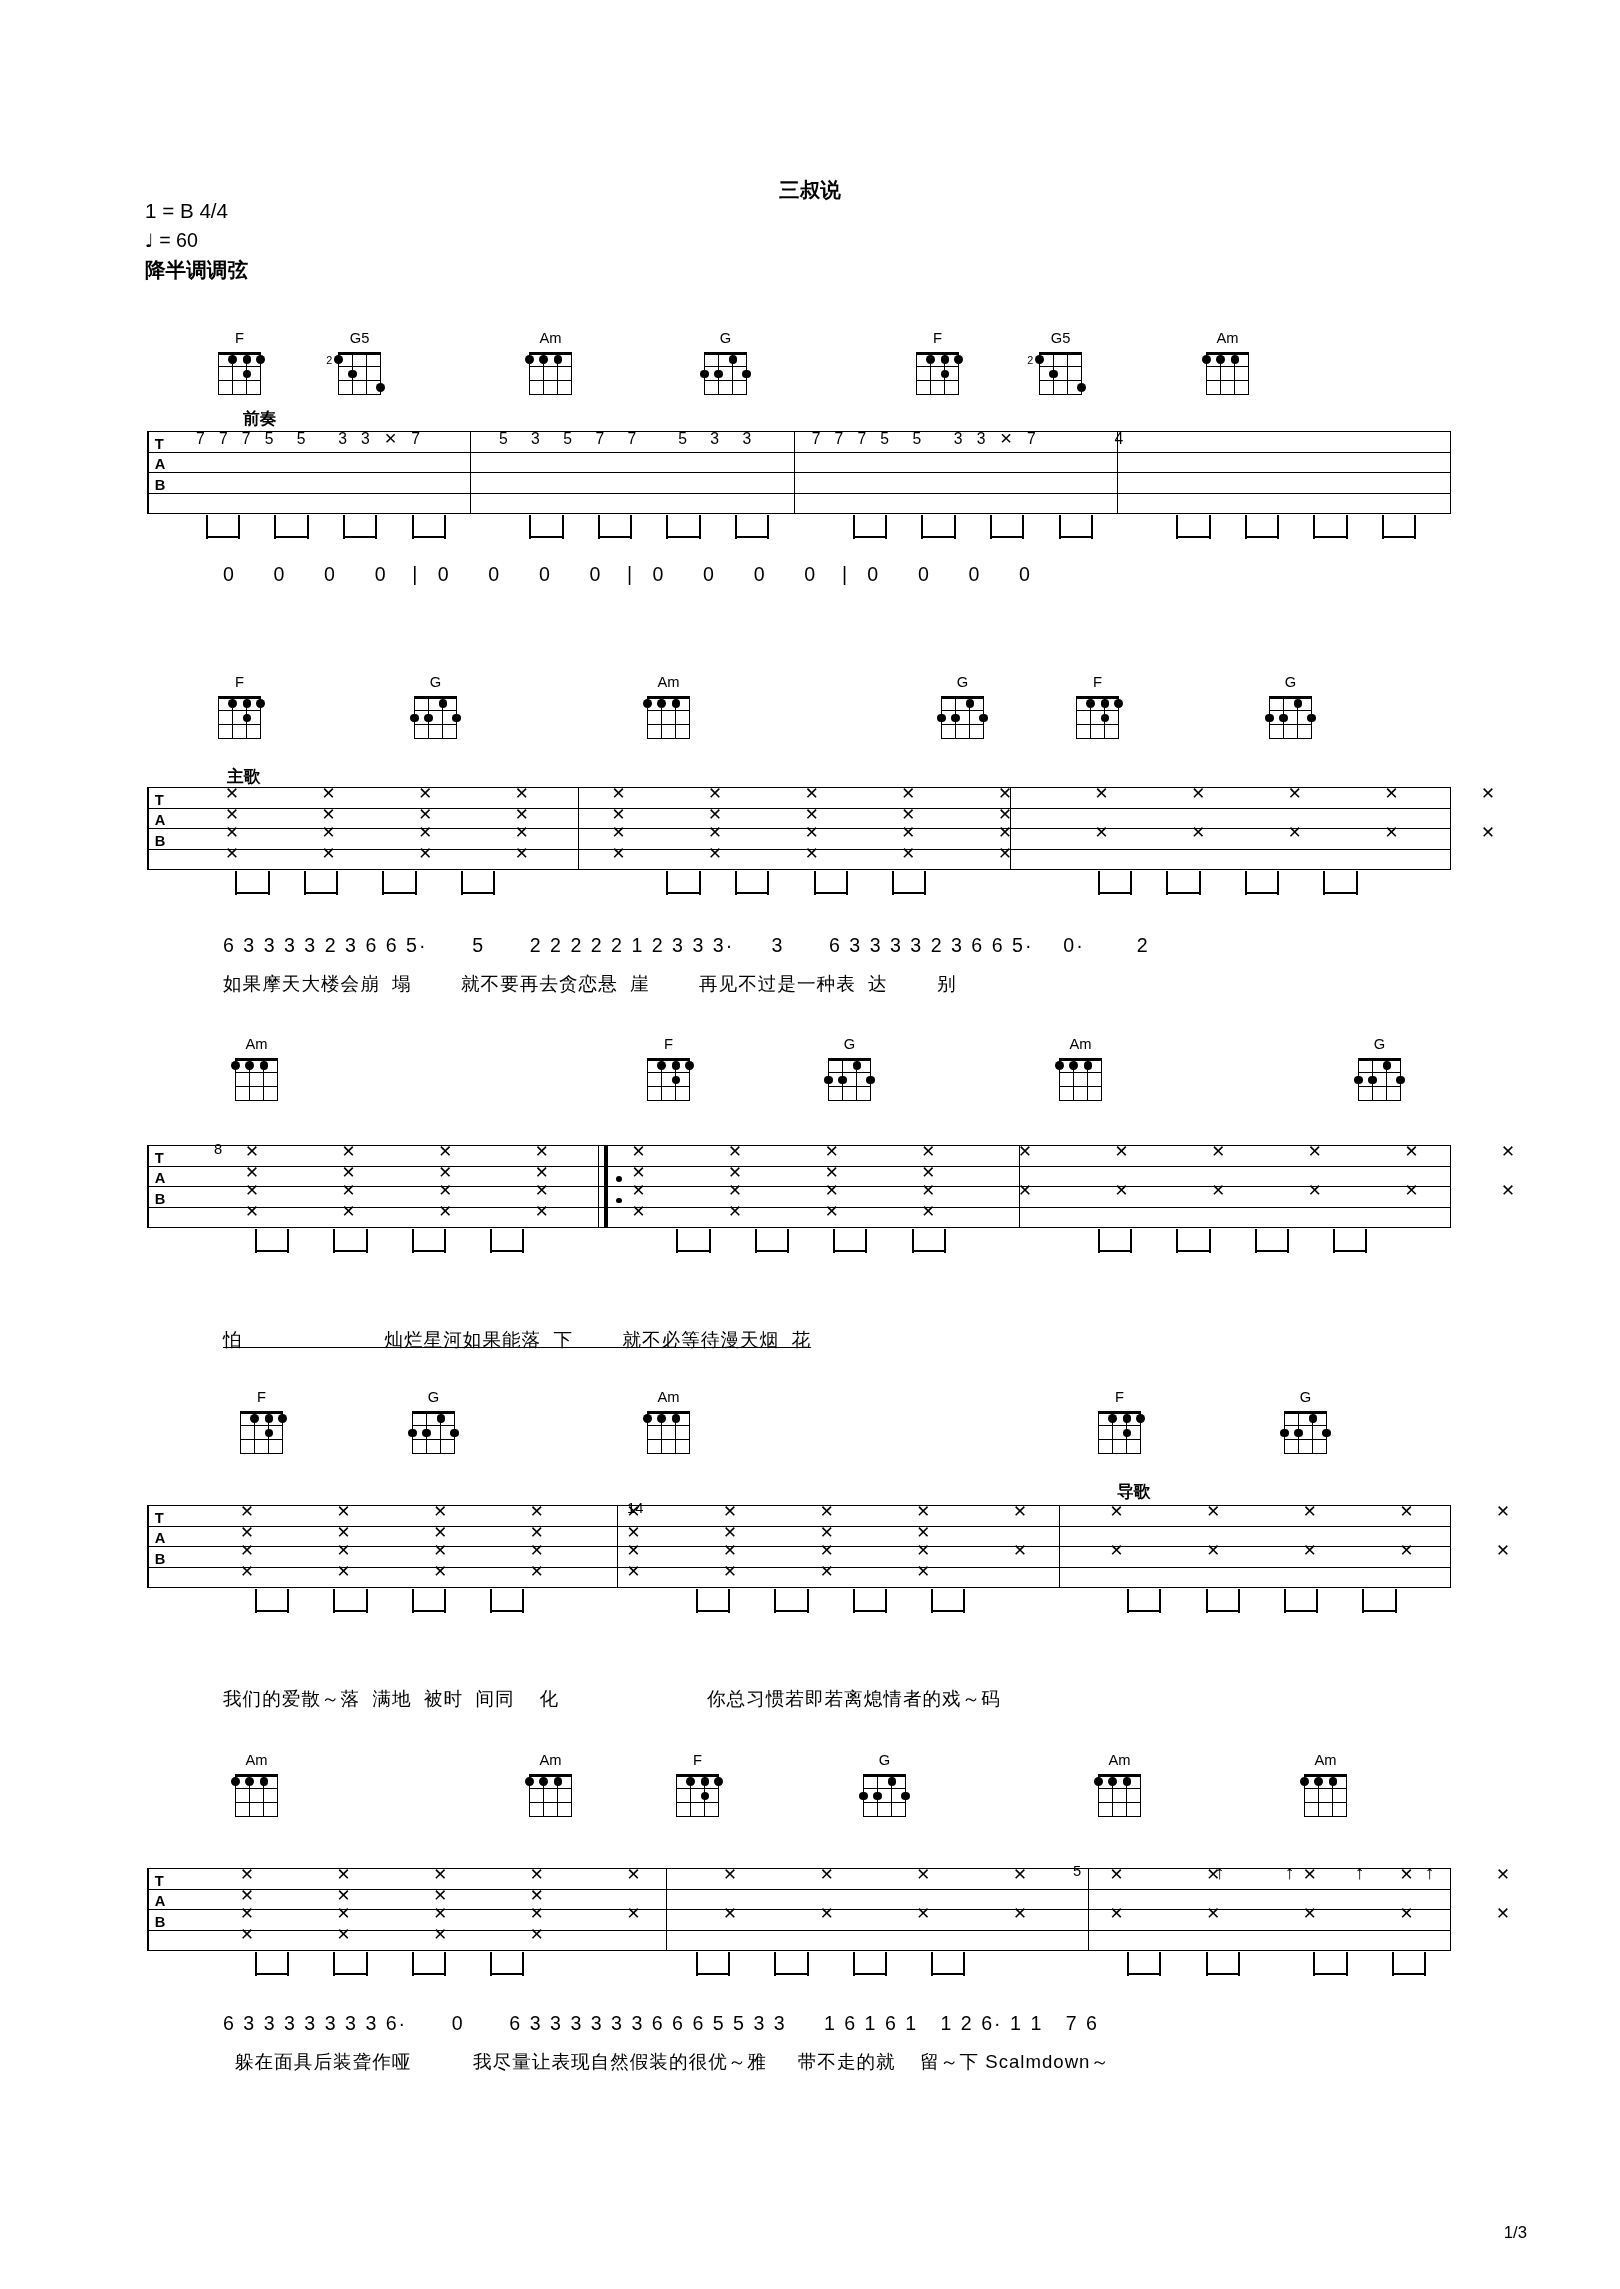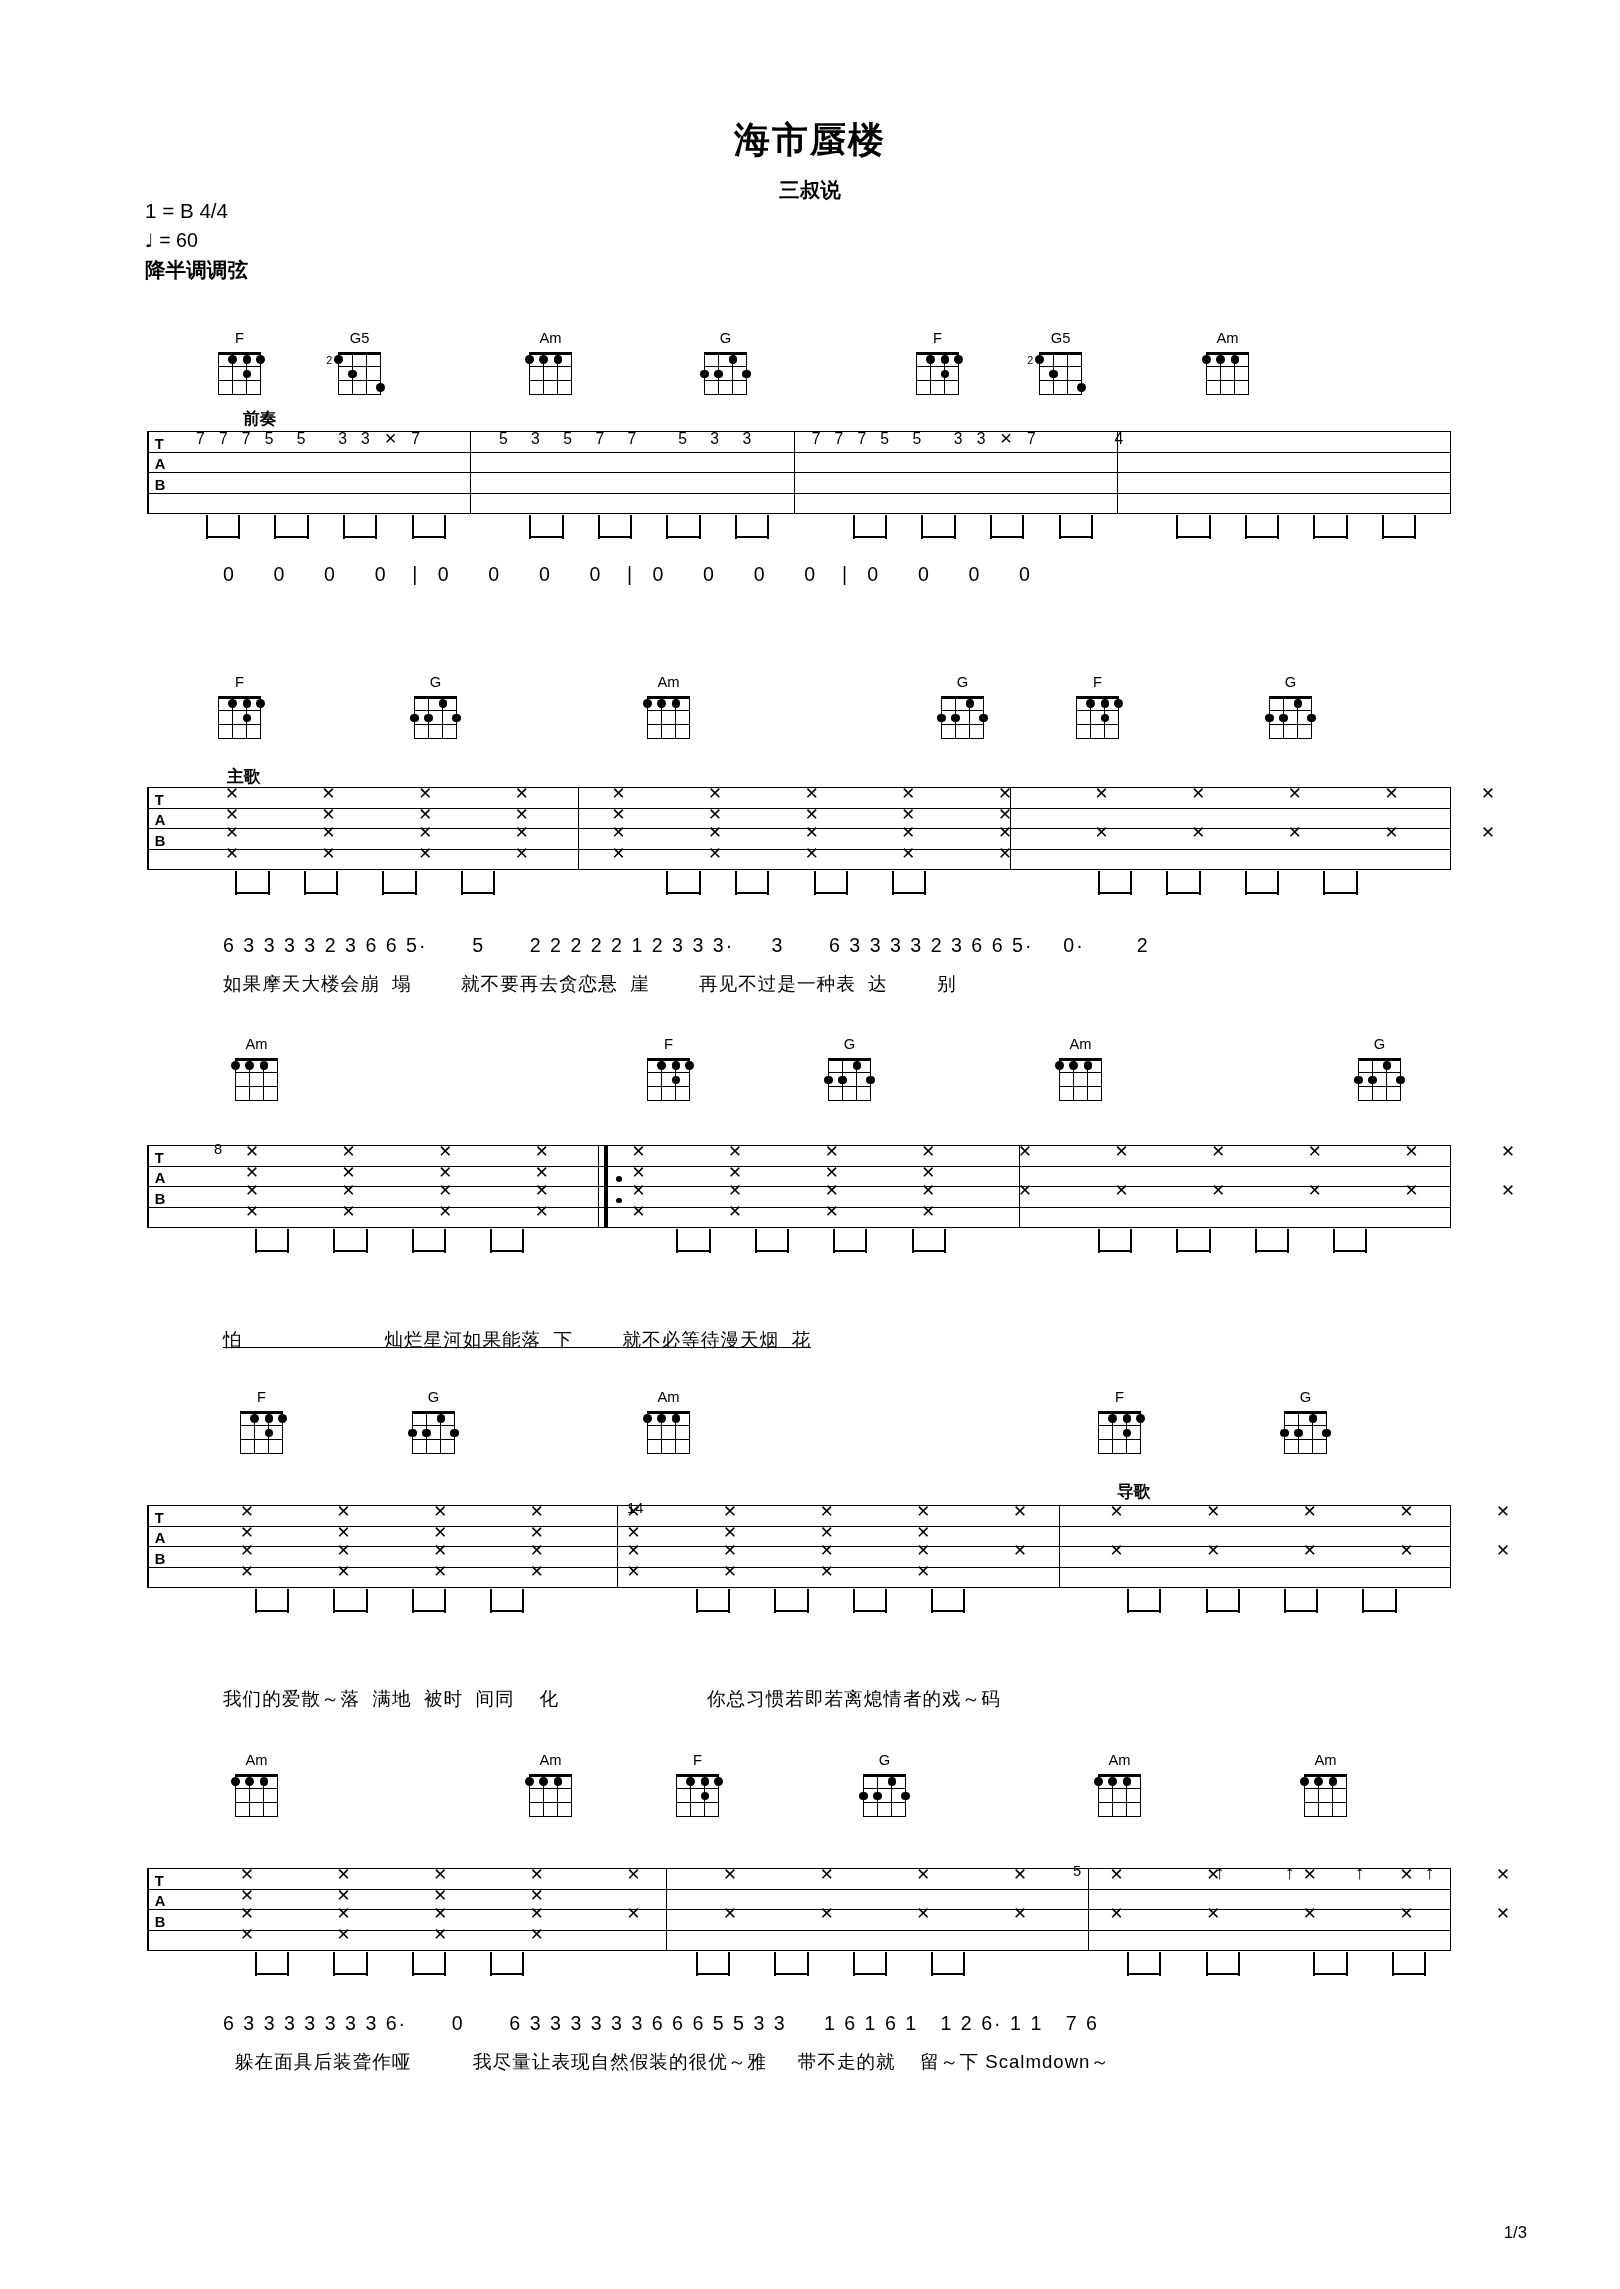--- a/index.html
+++ b/index.html
@@ -58,21 +58,20 @@
   .lyrline{position:absolute;font-size:18.6px;letter-spacing:1px;white-space:pre;}
   .tabnums{position:absolute;font-size:15.7px;white-space:pre;}
   .repeatdots{position:absolute;}
   .repeatdots i{position:absolute;display:block;width:5.9px;height:5.9px;border-radius:50%;background:#000;left:0;}
 </style>
 </head>
 <body>
 
 <div class="page">
 
-  <div class="title">海市蜃楼</div>
   <div class="subtitle">三叔说</div>
 
   <div class="meta">
     <div class="m1">1 = B 4/4</div>
     <div class="m2"><span class="quarter">♩</span> <span>= 60</span></div>
     <div class="m3">降半调调弦</div>
   </div>
 
   <div class="pageno">1/3</div>
 

